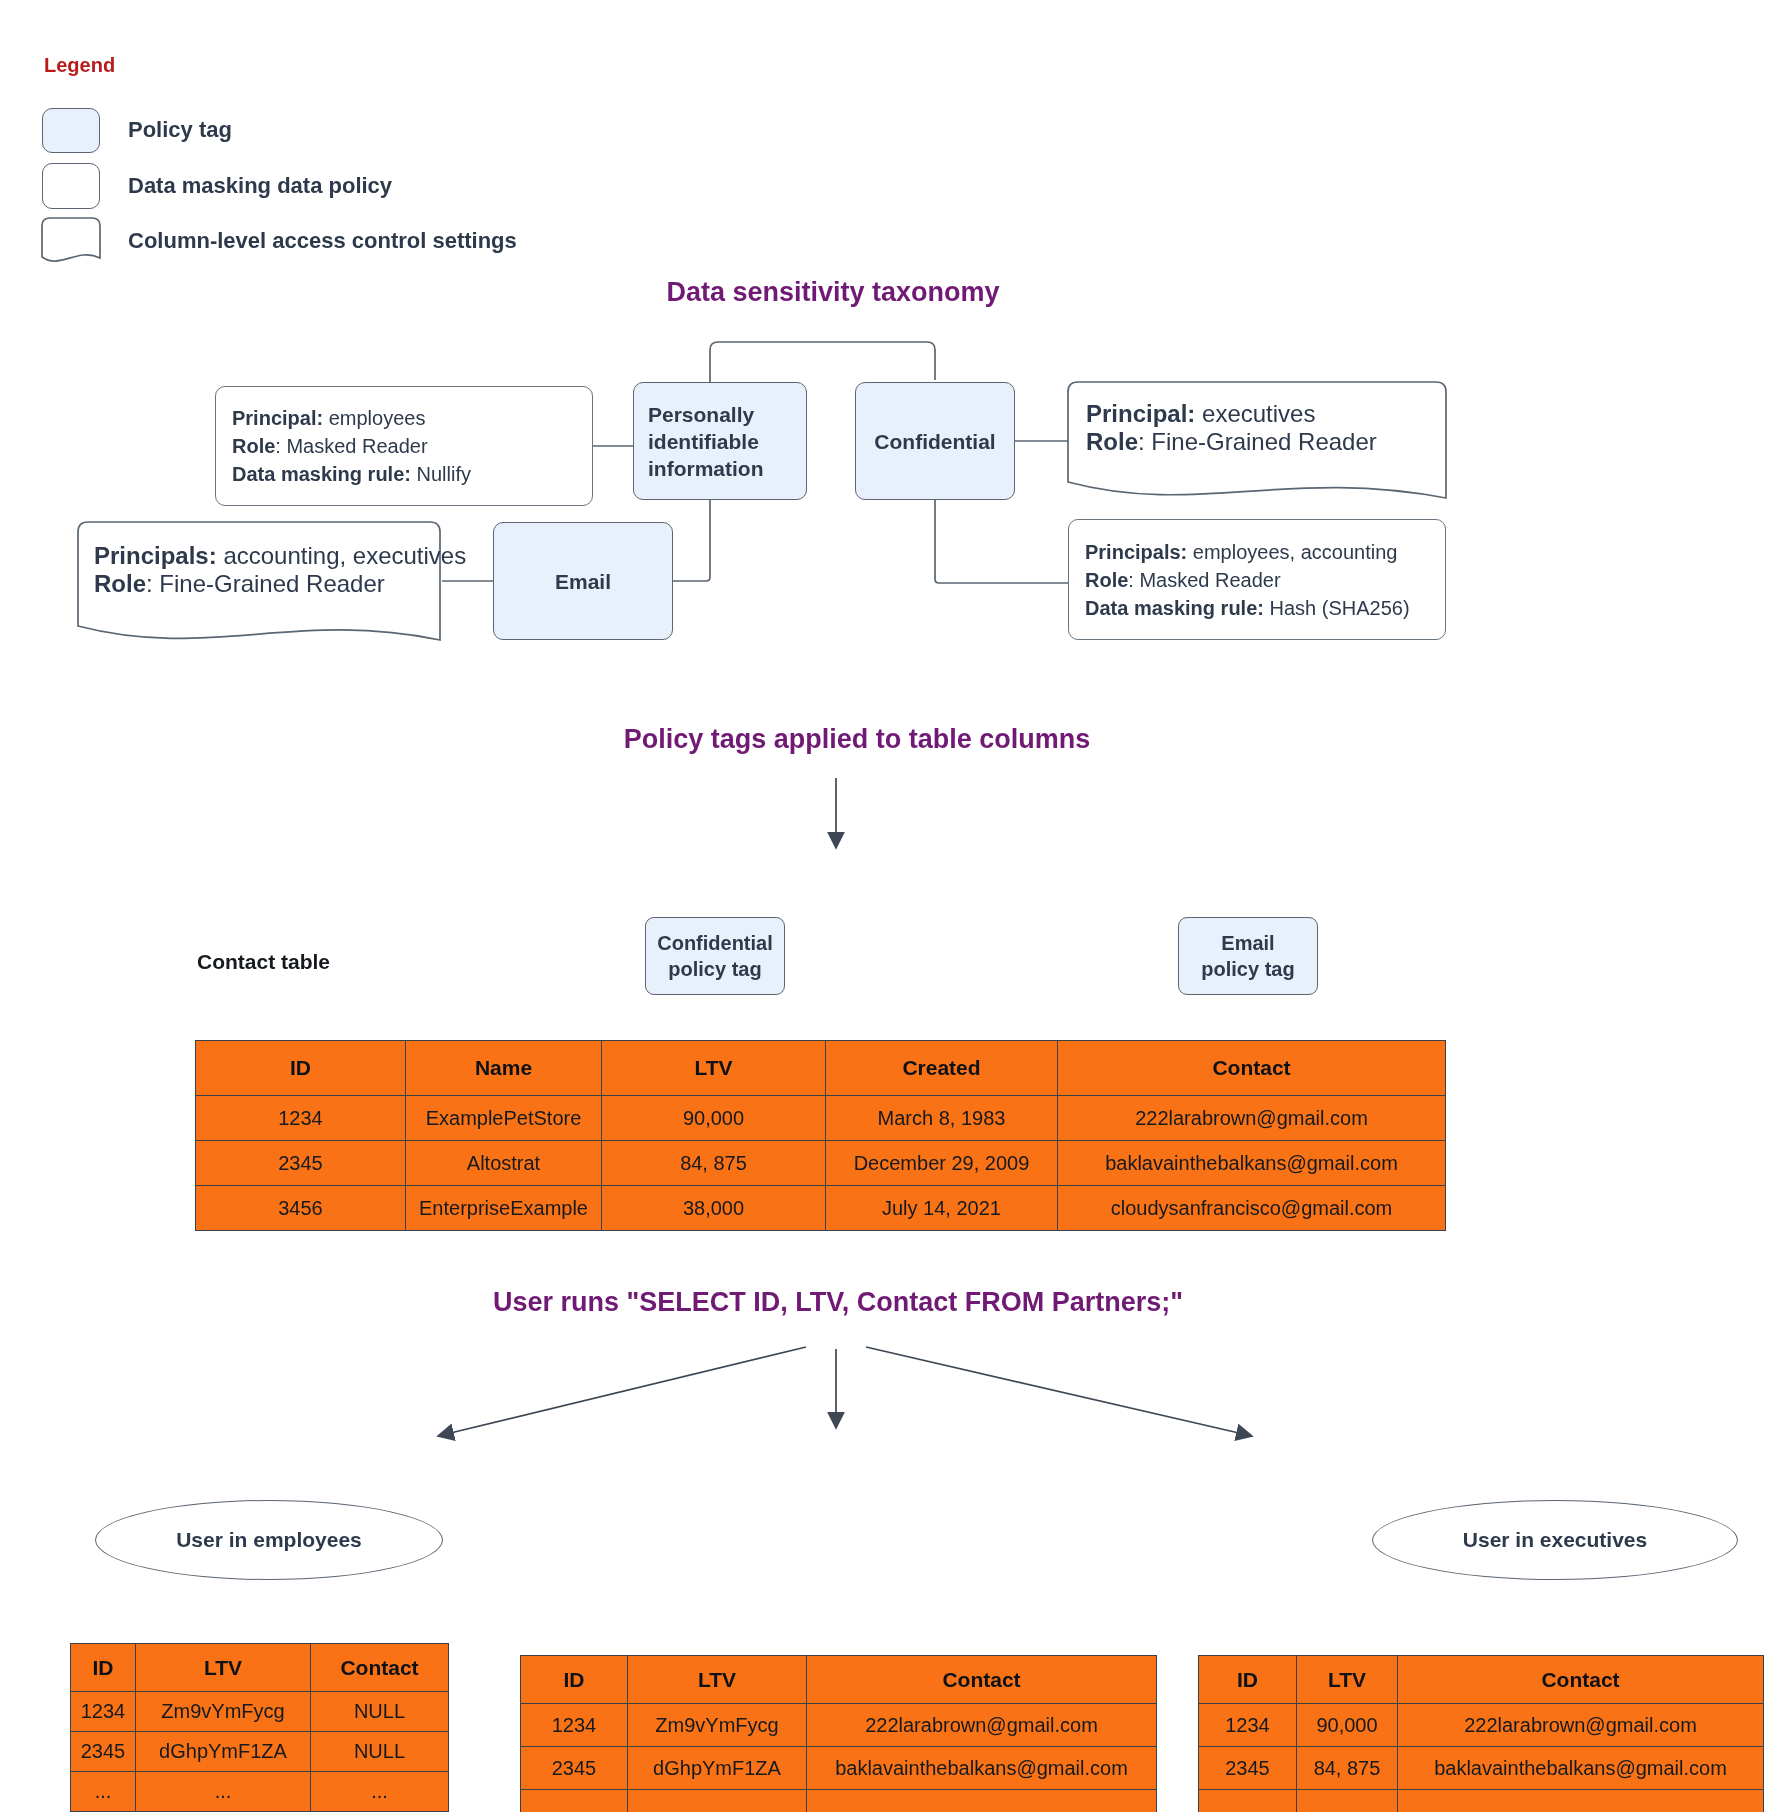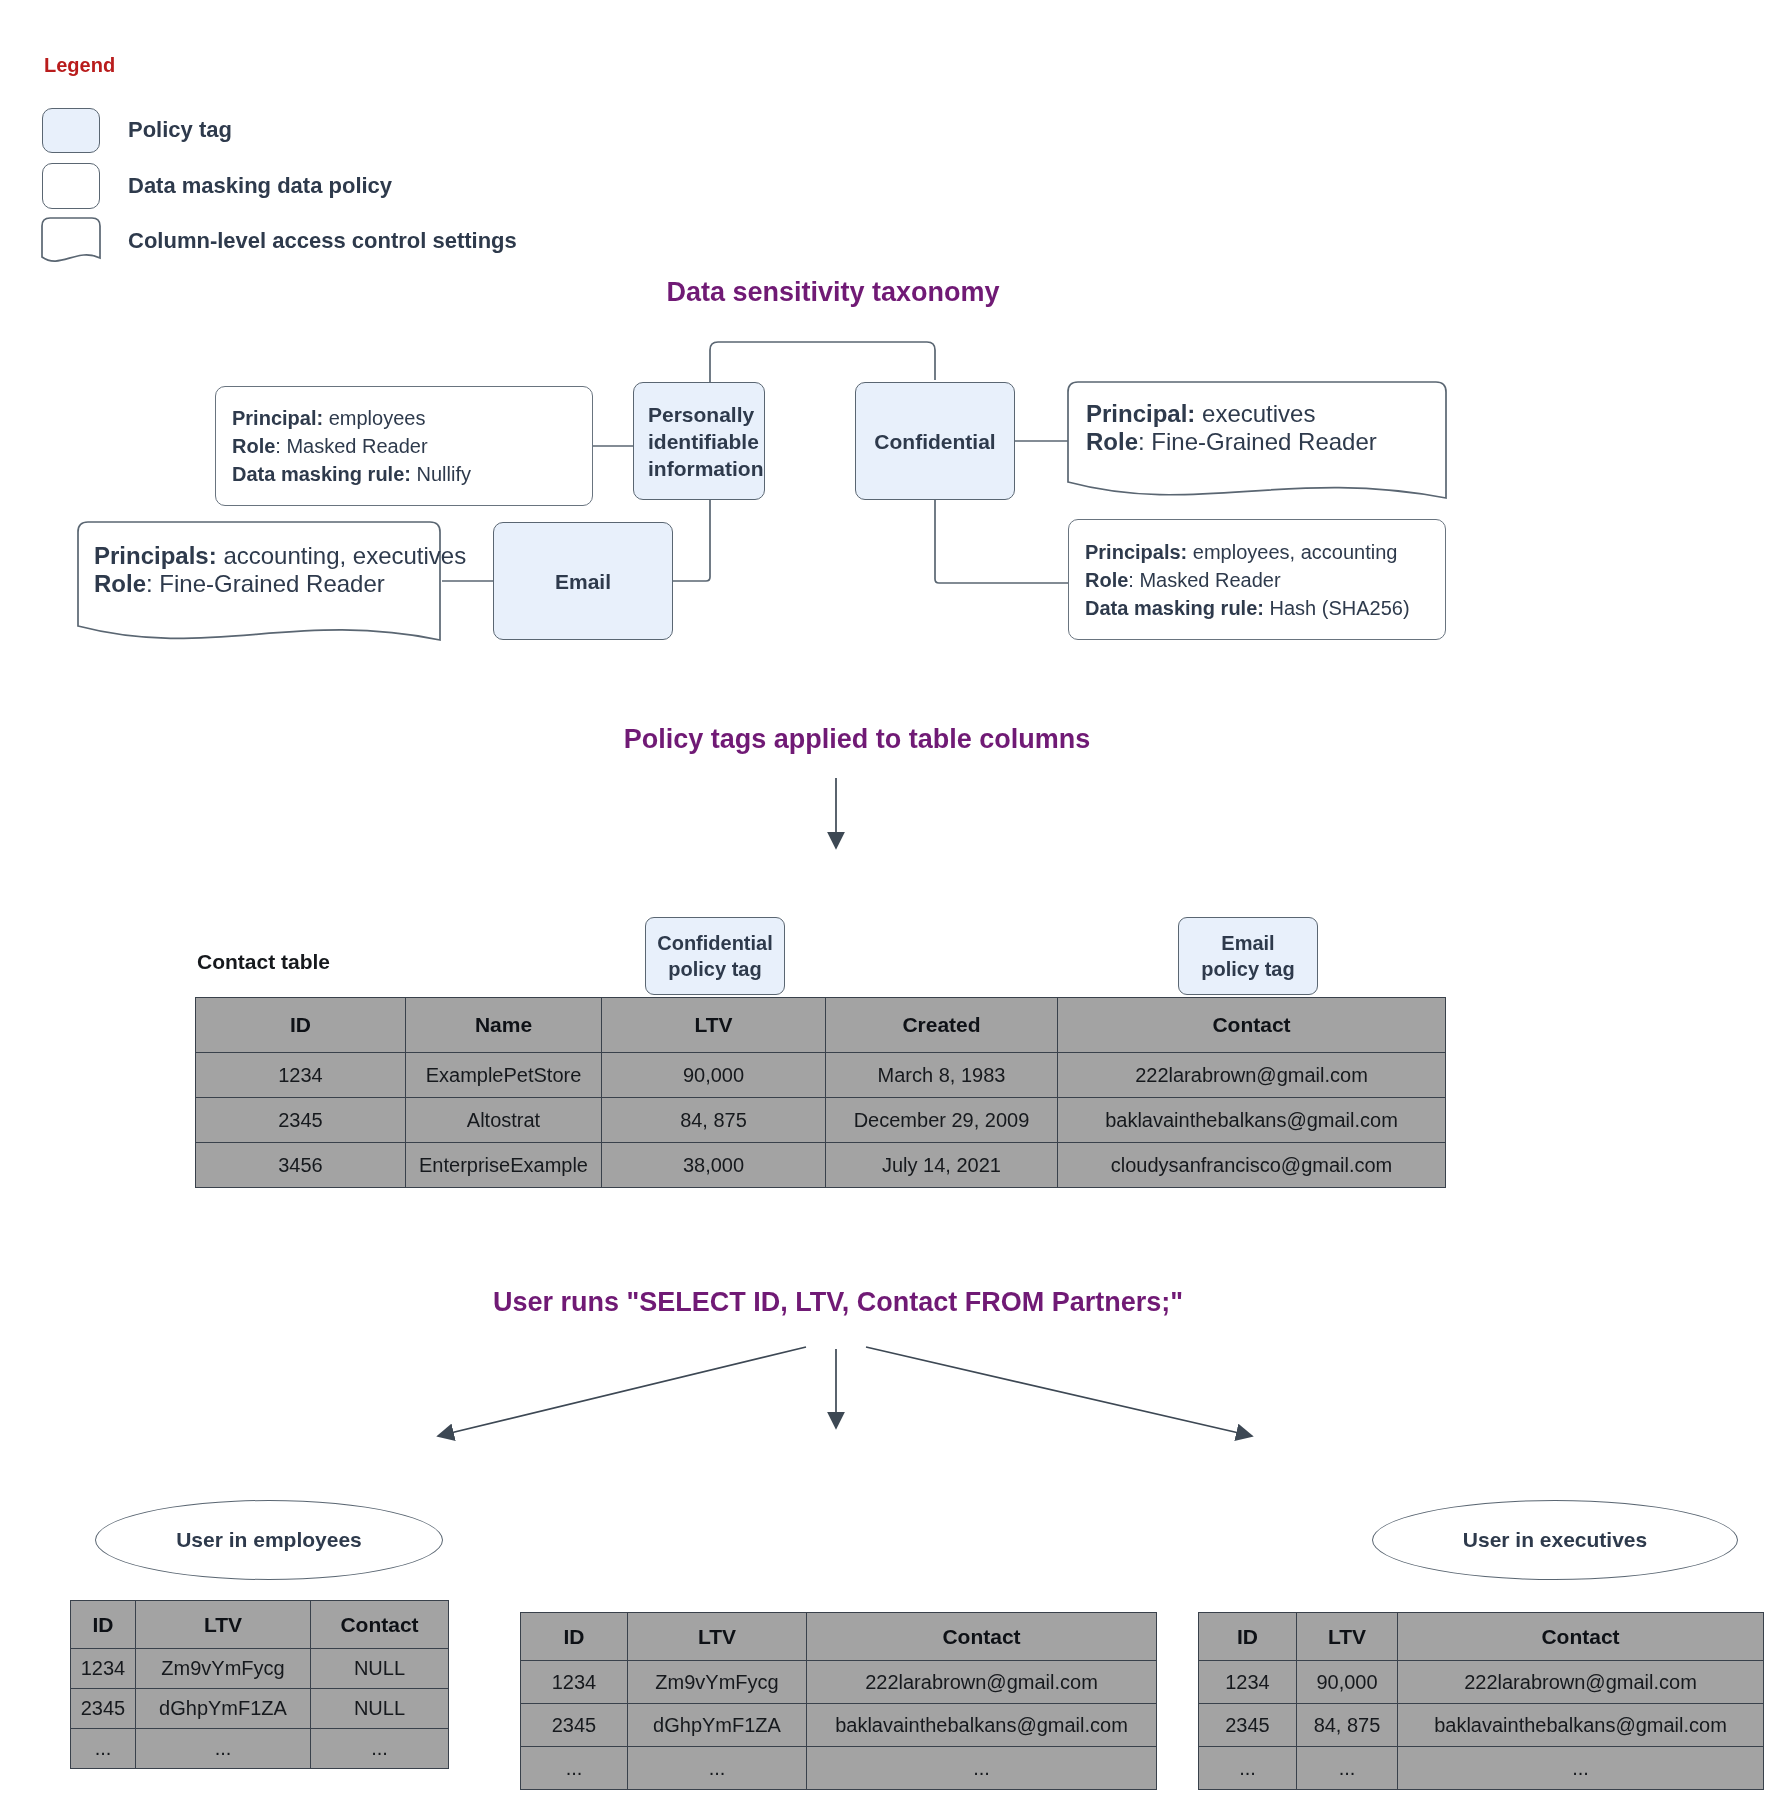--- a/index.html
+++ b/index.html
@@ -17,21 +17,21 @@
   .bluebox.leftalign{justify-content:flex-start;text-align:left;padding:0 14px;}
   .whitebox{position:absolute;box-sizing:border-box;background:#ffffff;border:1.7px solid #69747f;border-radius:10px;
             color:#2e3a4c;font-size:20px;padding:10px 16px;display:flex;flex-direction:column;justify-content:center;}
   .tape-text{position:absolute;color:#2e3a4c;font-size:24px;}
   .pline{line-height:28px;white-space:nowrap;}
   .b{font-weight:bold;}
   .tagbox{position:absolute;box-sizing:border-box;background:#e8f0fb;border:1.7px solid #5a6672;border-radius:9px;
           color:#2e3a4c;font-weight:bold;font-size:20px;line-height:26px;display:flex;flex-direction:column;
           align-items:center;justify-content:center;text-align:center;}
   .tbl-label{position:absolute;font-weight:bold;font-size:21px;color:#16191d;white-space:nowrap;}
-  table.grid{position:absolute;border-collapse:collapse;table-layout:fixed;background:#a3a3a3;}
+  table.grid{position:absolute;border-collapse:collapse;table-layout:fixed;background:#f97316;margin-top:43px;}
   table.grid th, table.grid td{border:1.7px solid #39414b;text-align:center;vertical-align:middle;
       font-size:20px;color:#16191d;padding:0 4px;overflow:hidden;white-space:nowrap;}
   table.grid th{font-weight:bold;font-size:21px;color:#0e1116;}
   table.partners th{height:54px;}
   table.partners td{height:44px;}
   table.result th{height:47px;}
   table.result td{height:42px;}
   table.result-s td{height:39px;}
   .ellipse{position:absolute;box-sizing:border-box;background:#ffffff;border:1.7px solid #5a6672;border-radius:50%;
            display:flex;align-items:center;justify-content:center;font-weight:bold;font-size:21px;color:#2e3a4c;}
@@ -76,21 +76,21 @@
   <div class="legend-label" style="left:128px;top:228px;">Column-level access control settings</div>
 
   <div class="sec-title" style="left:433px;top:277px;width:800px;">Data sensitivity taxonomy</div>
 
   <div class="whitebox" style="left:215px;top:386px;width:378px;height:120px;">
     <div class="pline"><span class="b">Principal:</span><span> employees</span></div>
     <div class="pline"><span class="b">Role</span><span>: Masked Reader</span></div>
     <div class="pline"><span class="b">Data masking rule:</span><span> Nullify</span></div>
   </div>
 
-  <div class="bluebox leftalign" style="left:633px;top:382px;width:132px;height:118px;">
+  <div class="bluebox leftalign" style="left:633px;top:382px;width:174px;height:118px;">
     <div>Personally identifiable information</div>
   </div>
 
   <div class="bluebox" style="left:855px;top:382px;width:160px;height:118px;">
     <div>Confidential</div>
   </div>
 
   <div class="tape-text" style="left:1086px;top:400px;">
     <div class="pline"><span class="b">Principal:</span><span> executives</span></div>
     <div class="pline"><span class="b">Role</span><span>: Fine-Grained Reader</span></div>

